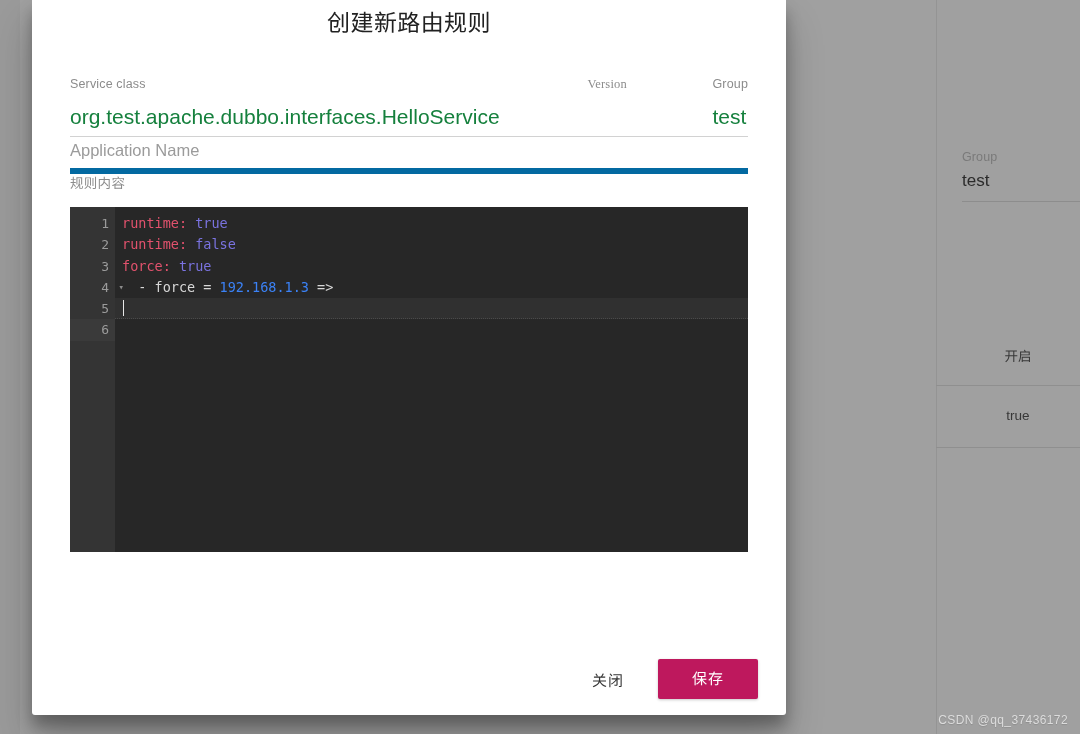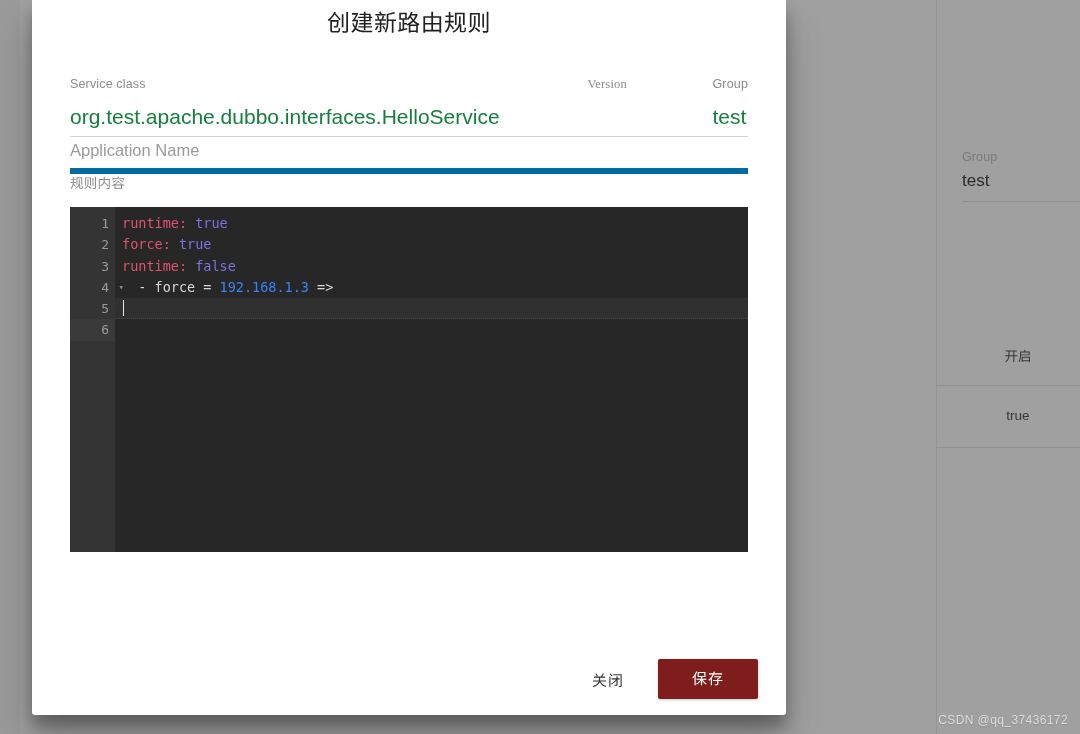--- a/index.html
+++ b/index.html
@@ -261,21 +261,21 @@
     border: 0;
     font-family: inherit;
     font-size: 15px;
     color: #353535;
     padding: 8px 16px;
     cursor: pointer;
     letter-spacing: 1px;
   }
   #save-button {
     margin-left: 18px;
-    background: #7f1d1d;
+    background: #be185d;
     border: 0;
     border-radius: 2px;
     color: #ffffff;
     font-family: inherit;
     font-size: 15px;
     padding: 0 34px;
     height: 40px;
     line-height: 40px;
     cursor: pointer;
     letter-spacing: 1px;
@@ -347,22 +347,22 @@
       <div id="gutter">
           <div class="gutter-line">1</div>
           <div class="gutter-line">2</div>
           <div class="gutter-line">3</div>
           <div class="gutter-line">4<span class="fold">▾</span></div>
           <div class="gutter-line">5</div>
           <div class="gutter-line active">6</div>
         </div>
       <div id="code-area">
           <div class="code-line"><span class="tok-key">runtime:</span><span class="tok-plain"> </span><span class="tok-val">true</span></div>
+          <div class="code-line"><span class="tok-key">runtime:</span><span class="tok-plain"> </span><span class="tok-val">false</span></div>
           <div class="code-line"><span class="tok-key">force:</span><span class="tok-plain"> </span><span class="tok-val">true</span></div>
-          <div class="code-line"><span class="tok-key">runtime:</span><span class="tok-plain"> </span><span class="tok-val">false</span></div>
           <div class="code-line"><span class="tok-plain">  - force = </span><span class="tok-num">192.168.1.3</span><span class="tok-plain"> =&gt;</span></div>
           <div class="code-line active"><span class="cursor"></span></div>
         </div>
     </div>
 
   </div>
 
   <div id="dialog-footer">
     <button id="close-button">关闭</button>
     <button id="save-button">保存</button>

